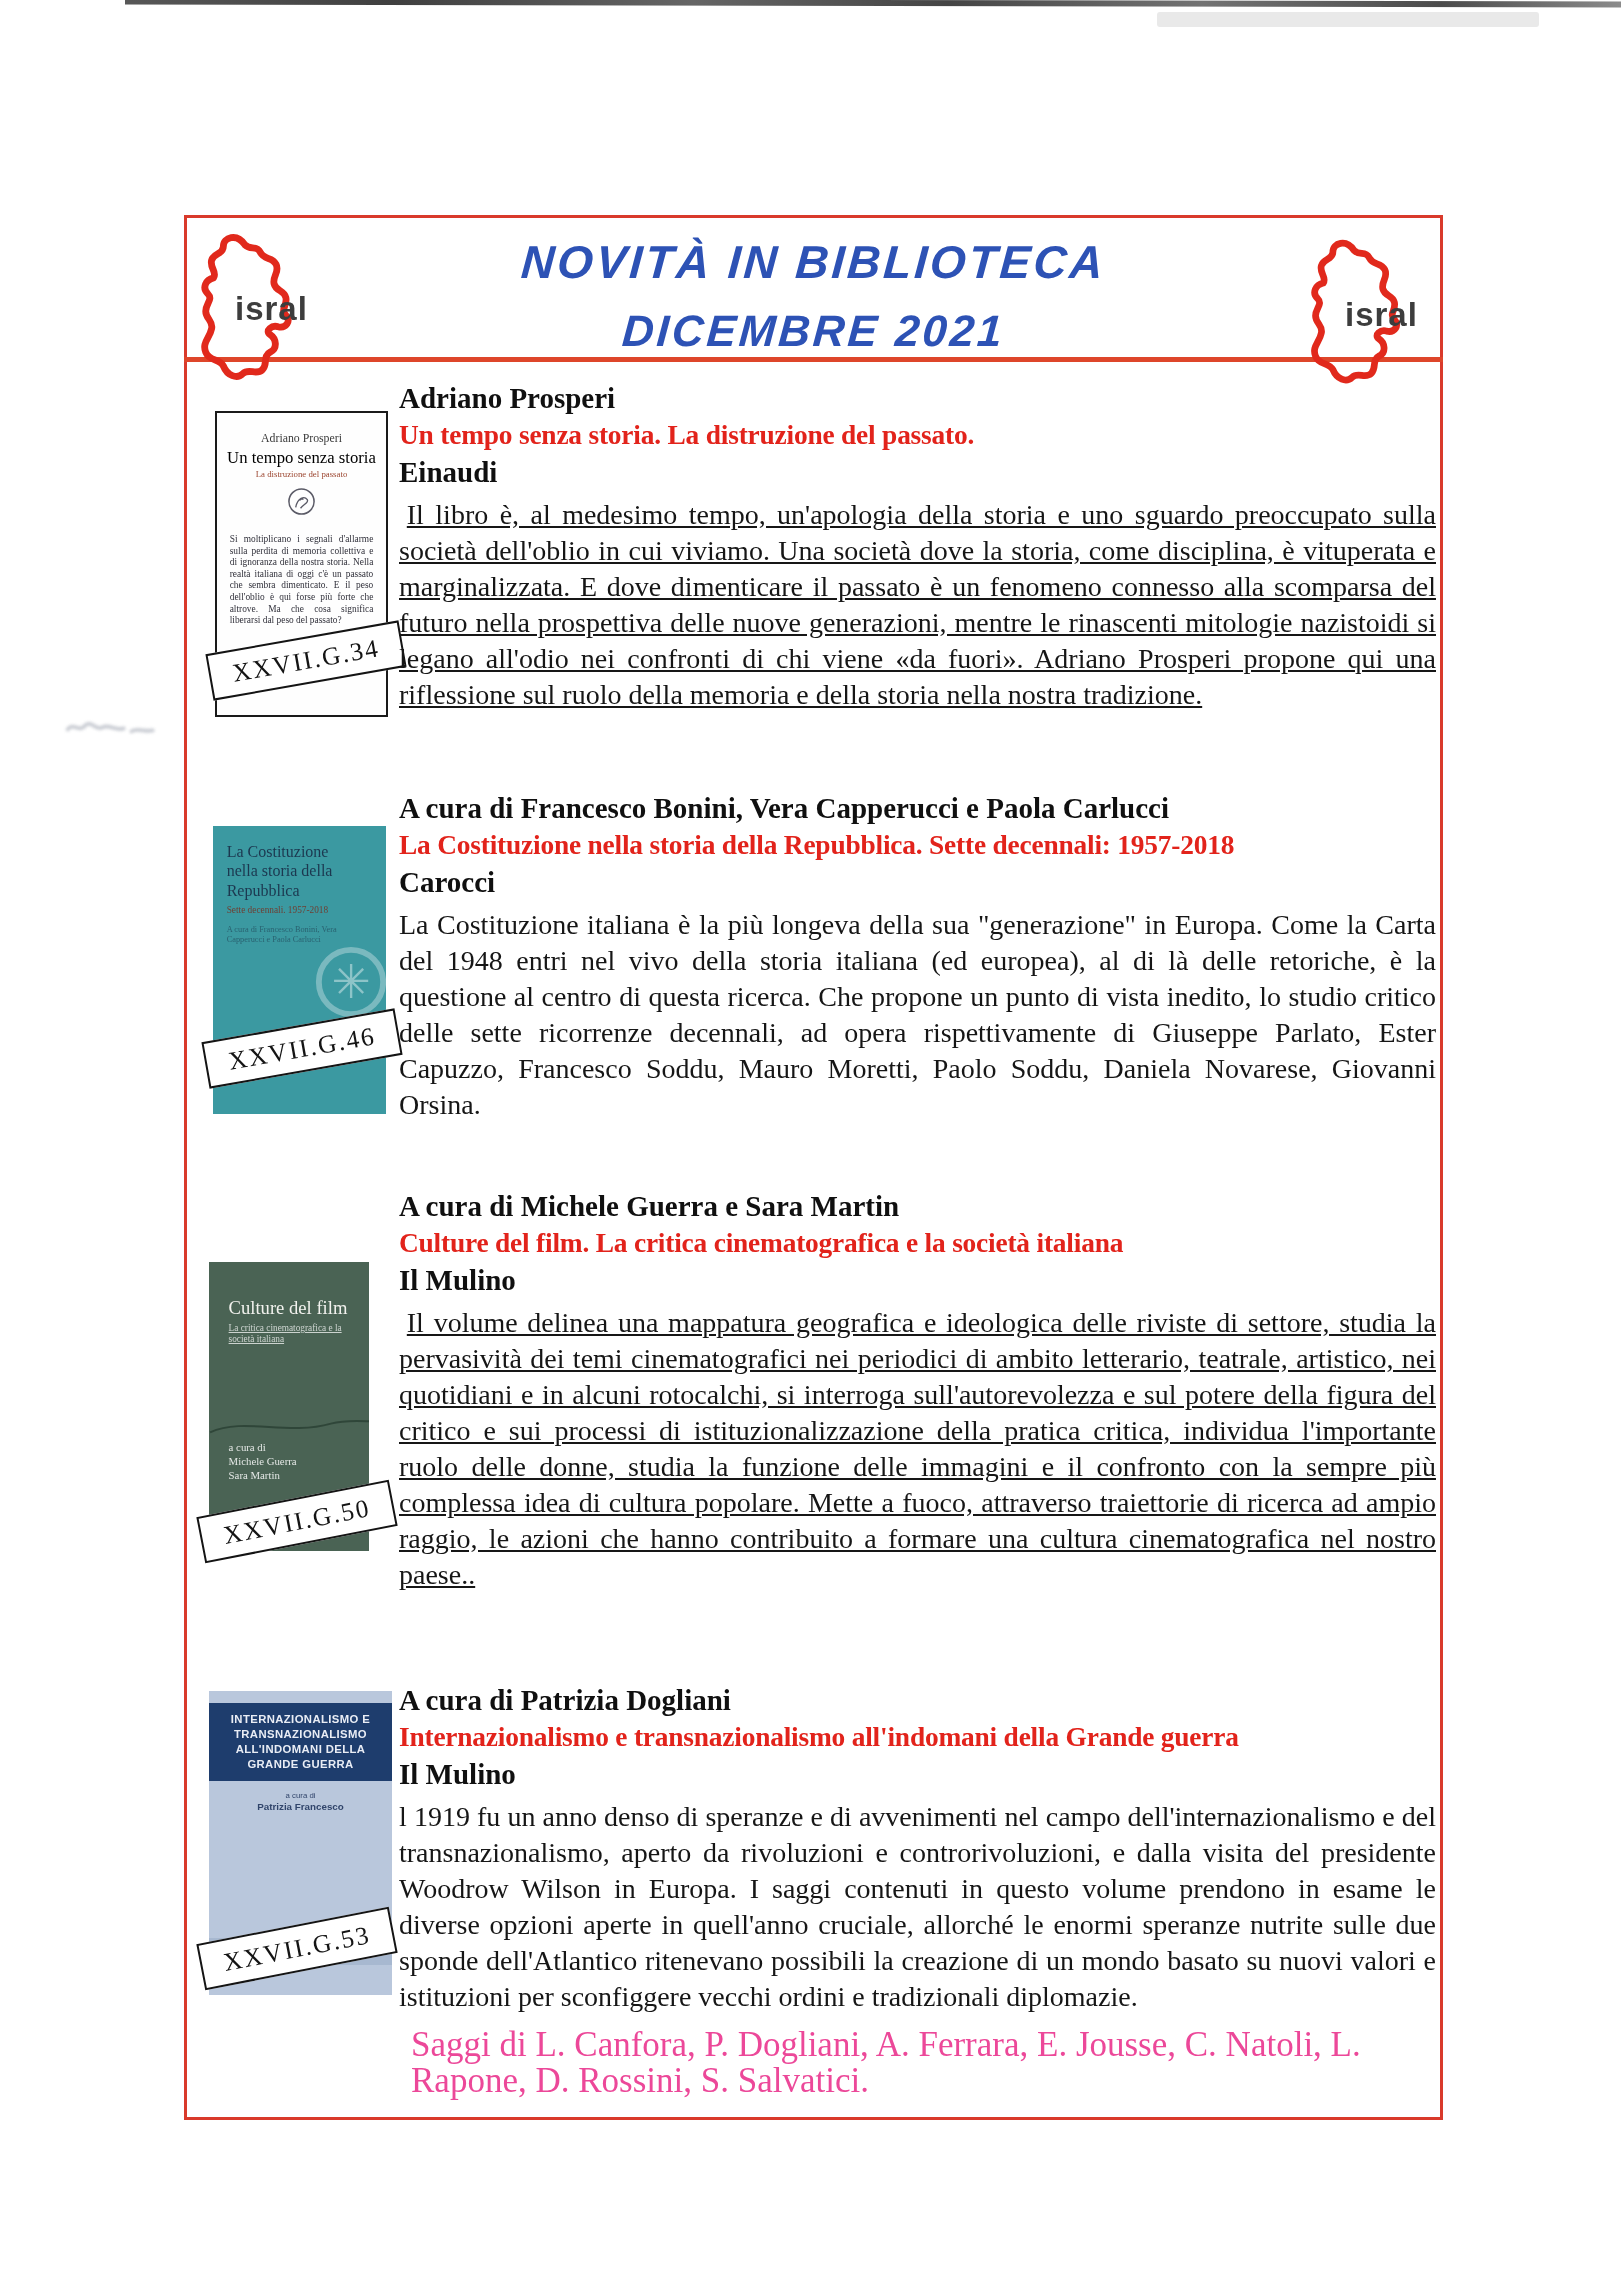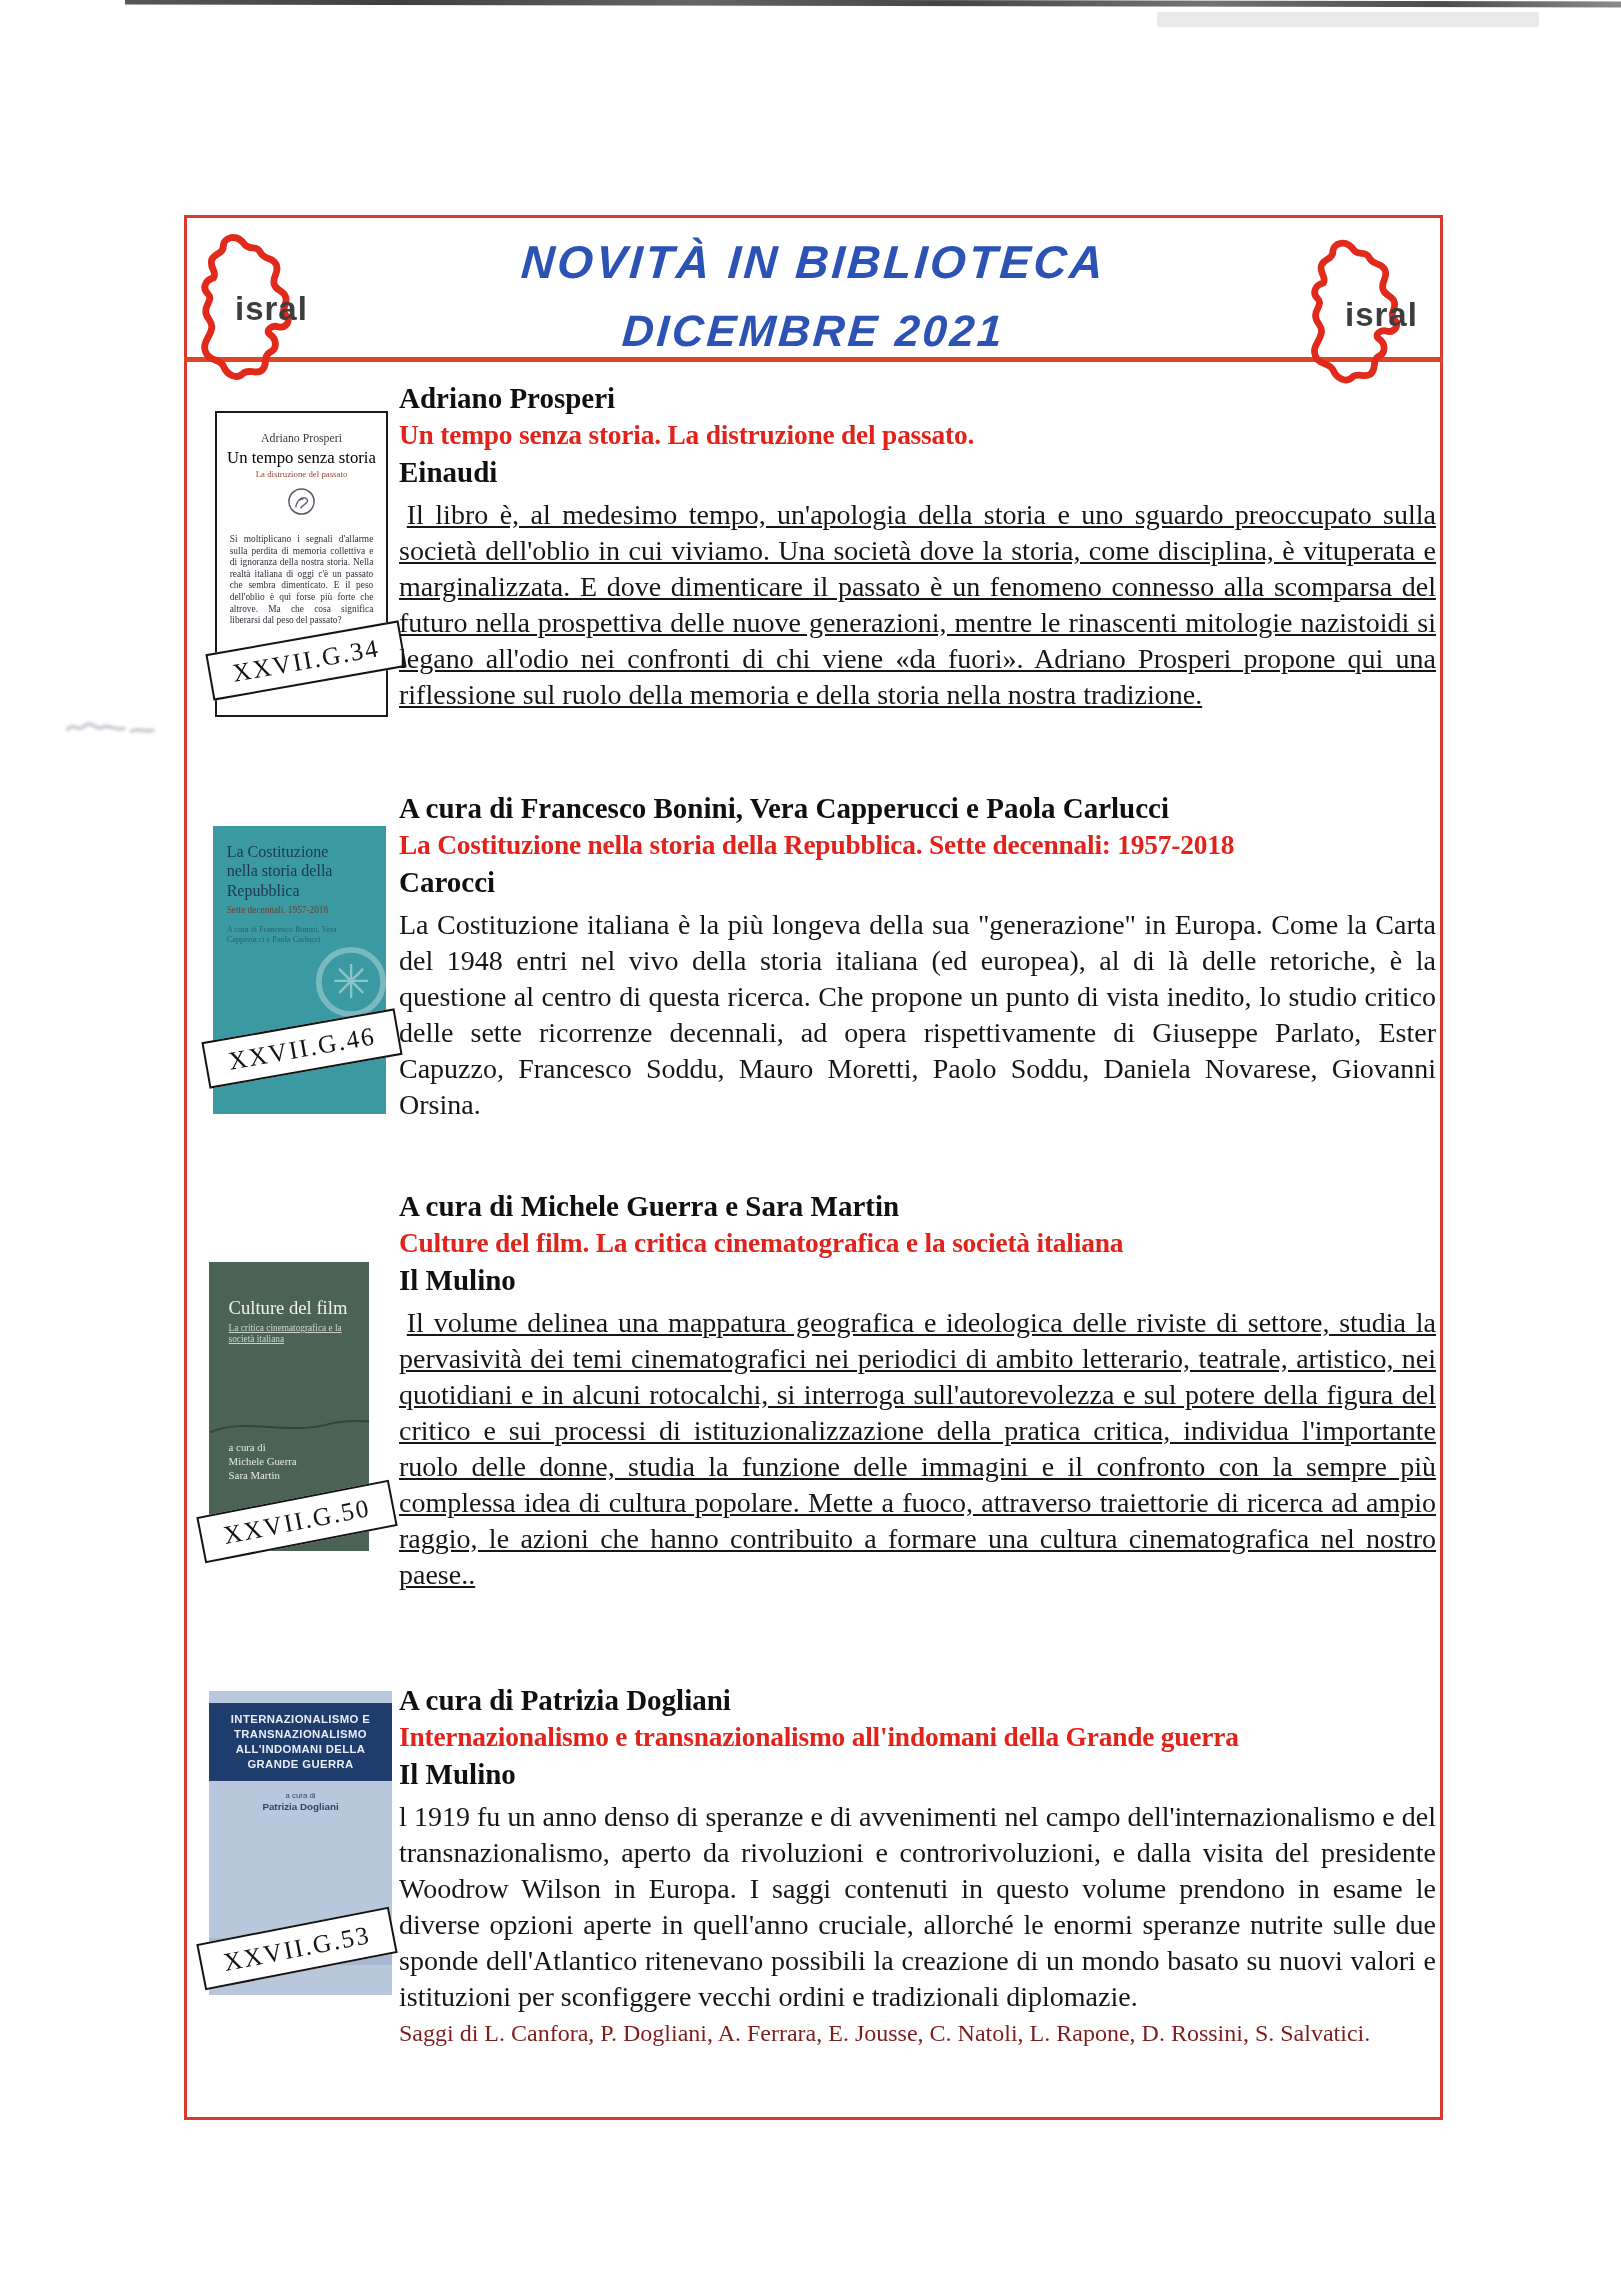--- a/index.html
+++ b/index.html
@@ -29,21 +29,21 @@
   .logo svg{position:absolute;left:0;top:0;}
   .logo-text{position:absolute;left:41px;top:63px;font-family:"Liberation Sans", sans-serif;
     font-weight:bold;font-size:33px;color:#3d3d3d;letter-spacing:1px;}
   
   .sec{position:absolute;left:399px;width:1037px;}
   .h-author{font-weight:bold;font-size:29px;line-height:37px;color:#101010;white-space:nowrap;}
   .h-title{font-weight:bold;font-size:27.4px;line-height:37px;color:#e2231b;white-space:nowrap;letter-spacing:-0.2px;}
   .h-pub{font-weight:bold;font-size:29px;line-height:37px;color:#101010;}
   .desc{margin:5.9px 0 0 0;font-size:28px;line-height:36px;text-align:justify;color:#161616;}
   .indent{text-indent:7.8px;text-decoration:underline;}
-  .essays{margin:0;font-size:24px;line-height:36px;text-align:left;color:#7f1d1d;}
+  .essays{margin:12px;font-size:35px;line-height:36px;text-align:left;color:#ec4899;}
   
   .cover{position:absolute;box-sizing:border-box;}
   
   .cover1{left:215px;top:411px;width:173px;height:306px;background:#fefefe;border:2px solid #1a1a1a;text-align:center;}
   .c1-author{margin-top:17.6px;font-size:11.8px;color:#3a3a3a;}
   .c1-title{margin-top:2px;font-size:16.7px;color:#000000;}
   .c1-sub{margin-top:1px;font-size:8.8px;color:#9c4630;}
   .c1-emblem{margin-top:8.8px;}
   .c1-blurb{margin:13.7px 12.7px 0 12.7px;font-size:9.4px;line-height:11.6px;text-align:justify;color:#30303a;}
   
@@ -175,21 +175,21 @@
   <div class="h-title">Culture del film. La critica cinematografica e la società italiana</div>
   <div class="h-pub">Il Mulino</div>
   <p class="desc indent">Il volume delinea una mappatura geografica e ideologica delle riviste di settore, studia la pervasività dei temi cinematografici nei periodici di ambito letterario, teatrale, artistico, nei quotidiani e in alcuni rotocalchi, si interroga sull'autorevolezza e sul potere della figura del critico e sui processi di istituzionalizzazione della pratica critica, individua l'importante ruolo delle donne, studia la funzione delle immagini e il confronto con la sempre più complessa idea di cultura popolare. Mette a fuoco, attraverso traiettorie di ricerca ad ampio raggio, le azioni che hanno contribuito a formare una cultura cinematografica nel nostro paese..</p>
 </div>
 
 <div class="cover cover4">
   <div class="c4-band">
     <div class="c4-title">INTERNAZIONALISMO E TRANSNAZIONALISMO ALL'INDOMANI DELLA GRANDE GUERRA</div>
   </div>
   <div class="c4-credit-prefix">a cura di</div>
-  <div class="c4-credit">Patrizia Dogliani</div>
+  <div class="c4-credit">Patrizia Francesco</div>
   <div class="c4-pubband"></div>
   <div class="c4-pub">il Mulino</div>
 </div>
 <div class="sticker st4">
   <span>XXVII.G.53</span>
 </div>
 <div class="sec" style="top:1682px">
   <div class="h-author">A cura di Patrizia Dogliani</div>
   <div class="h-title">Internazionalismo e transnazionalismo all'indomani della Grande guerra</div>
   <div class="h-pub">Il Mulino</div>

